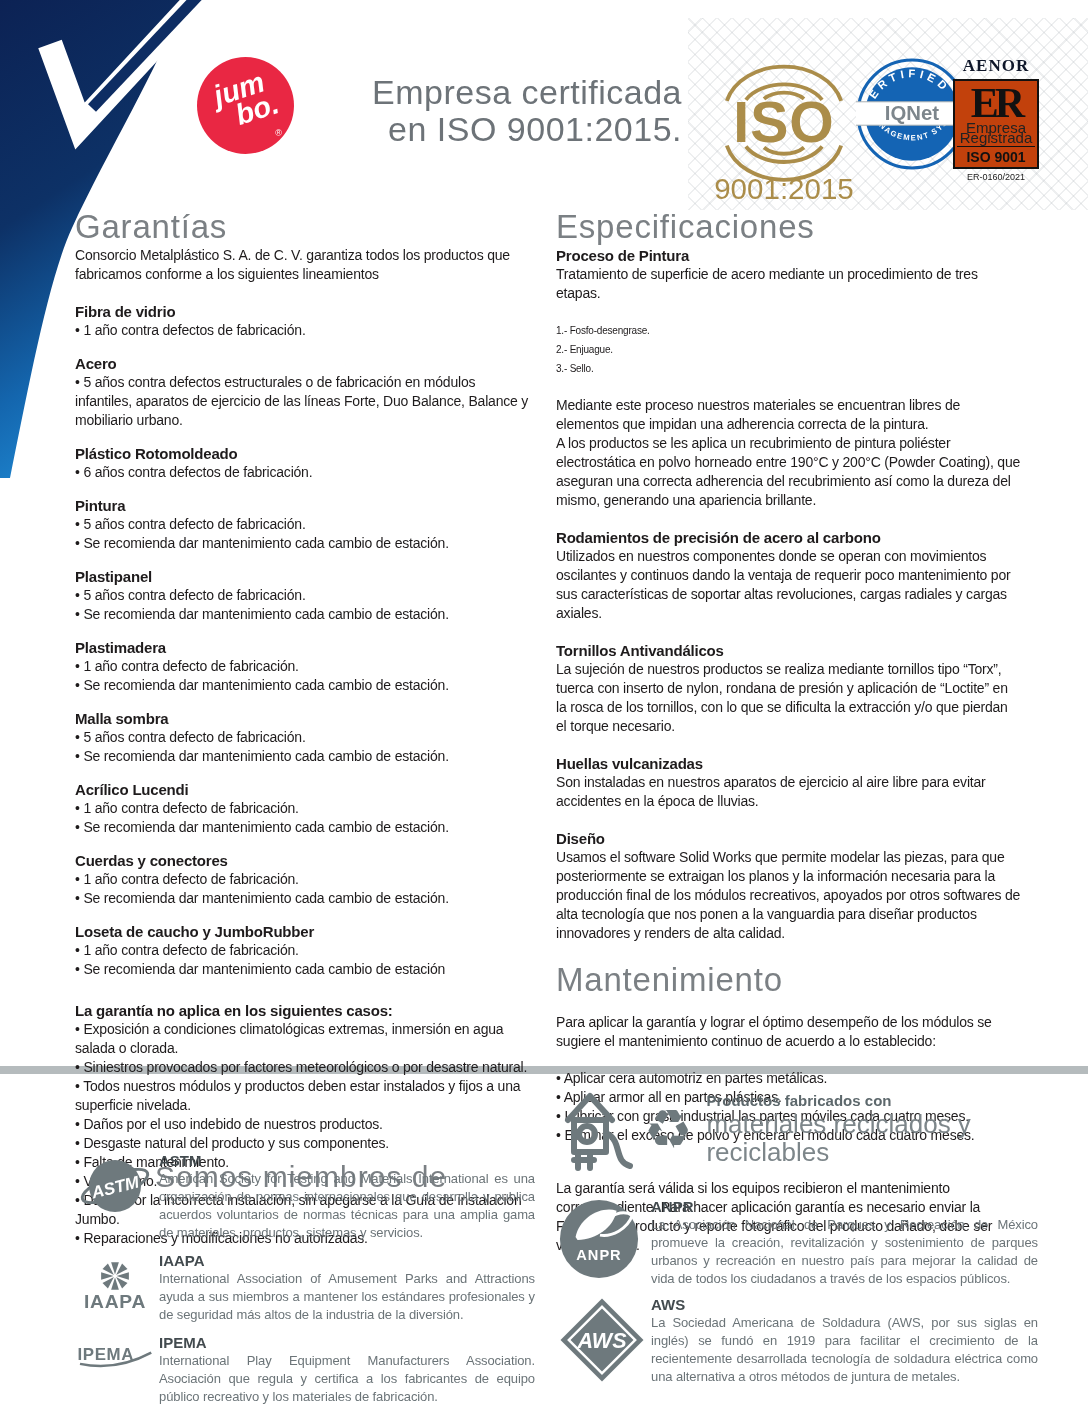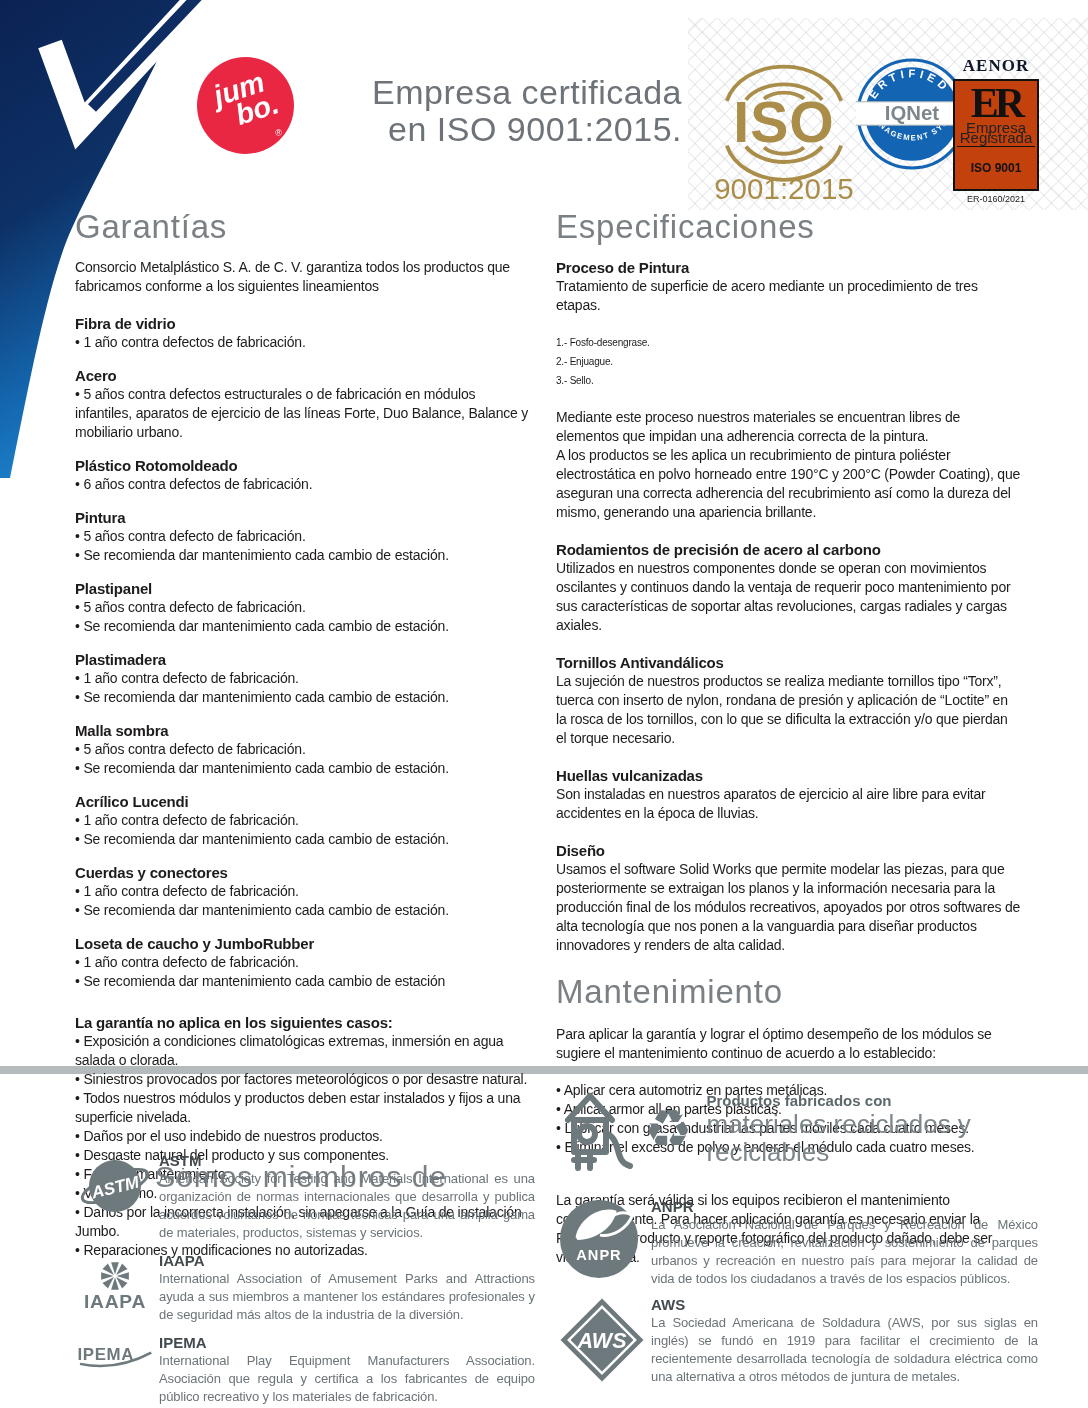--- a/index.html
+++ b/index.html
@@ -29,28 +29,28 @@
     position:absolute; left:318px; top:74px; width:364px; text-align:right;
     font-size:34px; line-height:37px; font-weight:300; color:#6d7378; letter-spacing:.5px; z-index:3;
   }
   .iso-logo { position:absolute; left:703px; top:46px; z-index:3; }
   .iqnet { position:absolute; left:856px; top:58px; z-index:3; }
   .aenor { position:absolute; left:953px; top:56px; width:86px; text-align:center; z-index:3; }
   .aenor-name { font-family:"Liberation Serif", serif; font-weight:bold; font-size:17px; letter-spacing:1px; color:#0f172a; }
   .aenor-box { border:2px solid #111; margin-top:3px; padding:2px 2px 0 2px; background:#c2410c; }
   .aenor-er { font-family:"Liberation Serif", serif; font-weight:bold; font-size:42px; line-height:40px; letter-spacing:-4px; color:#111; }
   .aenor-sub { font-size:15px; line-height:10px; color:#222; }
-  .aenor-iso { border-top:1px solid #111; margin-top:3px; padding:14px 0; font-size:12px; font-weight:bold; color:#111; }
+  .aenor-iso { border-top:1px solid #111; margin-top:3px; padding:2px 0; font-size:14px; font-weight:bold; color:#111; }
   .aenor-code { margin-top:3px; font-size:9px; color:#222; }
   
   .col { position:absolute; top:208px; z-index:3; }
   .col-left  { left:75px;  width:456px; }
   .col-right { left:556px; width:465px; }
   h1.sec {
-    font-size:33px; font-weight:300; color:#7b8084; letter-spacing:.8px; margin-bottom:12px;
+    font-size:33px; font-weight:300; color:#7b8084; letter-spacing:.8px; 
   }
   .intro { font-size:14px; line-height:19px; margin-bottom:18px; letter-spacing:-.2px; }
   .item { margin-bottom:14px; }
   .item-name { font-size:15px; font-weight:bold; line-height:19px; letter-spacing:-.2px; }
   .bullet { font-size:14px; line-height:19px; letter-spacing:-.2px; }
   .bullet::before { content:"• "; }
   .para { font-size:14px; line-height:19px; letter-spacing:-.2px; }
   .step { font-size:10px; line-height:19px; letter-spacing:-.2px; }
   .gap8 { height:8px; } .gap18 { height:18px; }
   .blk { margin-bottom:18px; }

